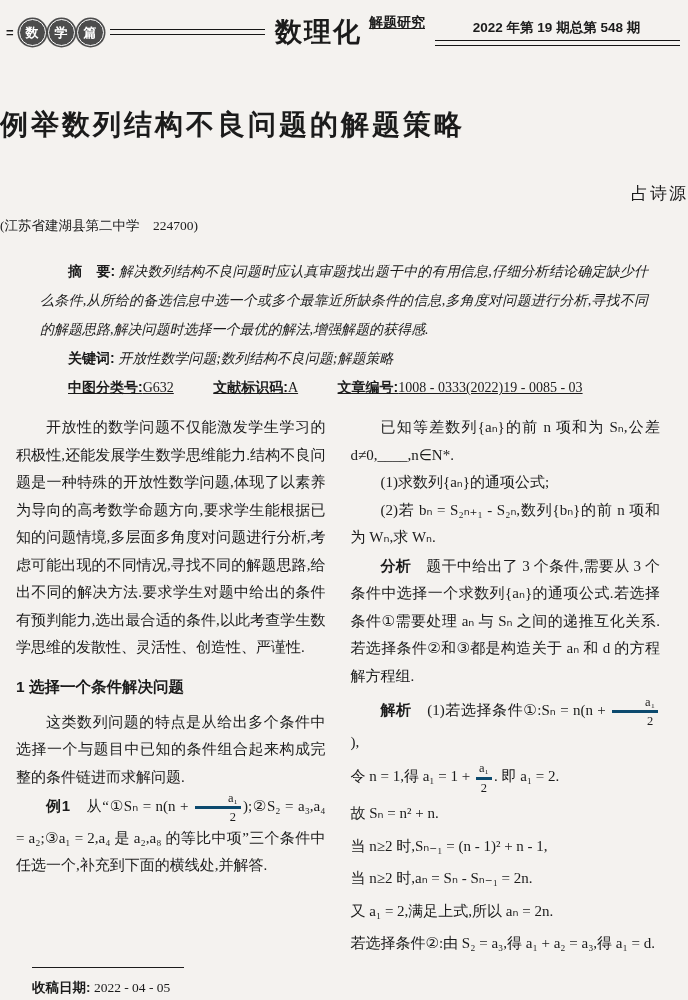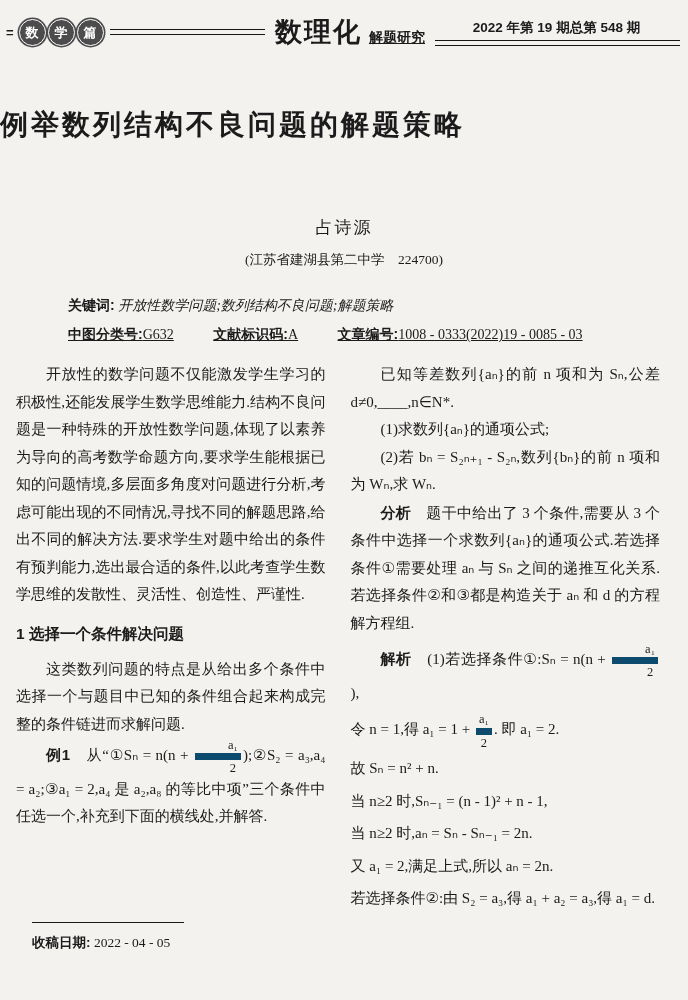--- a/index.html
+++ b/index.html
@@ -19,44 +19,44 @@
   .eq { font:bold 13px "Liberation Sans",sans-serif; margin-right:3px; }
   .circle {
     width:25px; height:25px; border-radius:50%;
     background:#4c4c4c; color:#fff;
     font:bold 13px/25px "Liberation Sans",sans-serif; text-align:center;
     border:1.5px solid #fff; box-shadow:0 0 0 1.5px #4c4c4c;
     margin-left:2px;
   }
   .rule { height:4px; border-top:1.8px solid #161616; border-bottom:1.8px solid #161616; }
   .rule-left { flex:1 1 auto; margin:0 10px 0 6px; }
-  .masthead { display:flex; align-items:flex-end; white-space:nowrap; flex:0 0 auto; }
+  .masthead { display:flex; align-items:flex-start; white-space:nowrap; flex:0 0 auto; }
   .mast-main { font:bold 27px "Liberation Sans",sans-serif; letter-spacing:2px; }
   .mast-sub { font:bold 14px "Liberation Sans",sans-serif; margin:0 0 3px 7px;text-decoration:underline; }
   .right-wrap { flex:0 0 245px; margin-left:10px; display:flex; flex-direction:column; }
   .issue { font:bold 13.5px "Liberation Sans",sans-serif; text-align:center; margin:0 2px 3px 0; white-space:nowrap; }
   
   .art-title { text-align:left; font:bold 28px "Liberation Sans",sans-serif; letter-spacing:3px; margin-top:56px; }
-  .author { text-align:center; font-size:17px; margin-top:72px; letter-spacing:2px; }
-  .affil { text-align:center; font-size:13.5px; margin-top:12px; }
+  .author { text-align:right; font-size:17px; margin-top:38px; letter-spacing:2px; }
+  .affil { font-size:13.5px; margin-top:12px; }
   
   .front { margin:22px 40px 0; font-size:14px; line-height:29px; }
   .fm-line { text-indent:2em; text-align:justify; }
   .kai { font-style:italic; }
   .blabel { font-family:"Liberation Sans",sans-serif; font-weight:bold; font-style:normal; }
   .meta span.pair { margin-right:36px; white-space:nowrap;text-decoration:underline; }
   
   .columns { display:flex; gap:25px; margin:12px 28px 0 16px; }
   .col { width:50%; font-size:15px; line-height:27.5px; text-align:justify; }
   .para { margin:0; }
   .indent { text-indent:2em; }
   .heading { font:bold 15.5px "Liberation Sans",sans-serif; margin:13px 0 10px; line-height:24px; text-indent:0; }
   .math { margin:5px 0; }
   .frac { display:inline-block; vertical-align:middle; text-align:center; line-height:1.15; font-size:12.5px; margin:0 2px; }
-  .frac .num { display:block; border-bottom:7px solid #0c4a6e; padding:0 3px 1px; }
+  .frac .num { display:block; border-bottom:3px solid #0c4a6e; padding:0 3px 1px; }
   .frac .den { display:block; padding-top:1px; }
   
   .footnote { margin:4px 32px 0; font-size:13.5px; line-height:27px; }
   .foot-sep { width:152px; border-top:1.5px solid #1b1b1b; margin-bottom:6px; }
 </style>
 </head>
 <body>
 
 <div class="page">
 
@@ -76,20 +76,24 @@
       <div class="issue">2022 年第 19 期总第 548 期</div>
       <div class="rule"></div>
     </div>
   </div>
 
   <div class="art-title">例举数列结构不良问题的解题策略</div>
   <div class="author">占诗源</div>
   <div class="affil">(江苏省建湖县第二中学　224700)</div>
 
   <div class="front">
+    <div class="fm-line">
+      <span class="blabel">摘　要:</span>
+      <span class="kai">解决数列结构不良问题时应认真审题找出题干中的有用信息,仔细分析结论确定缺少什么条件,从所给的备选信息中选一个或多个最靠近所缺条件的信息,多角度对问题进行分析,寻找不同的解题思路,解决问题时选择一个最优的解法,增强解题的获得感.</span>
+    </div>
     <div class="fm-line">
       <span class="blabel">关键词:</span>
       <span class="kai">开放性数学问题;数列结构不良问题;解题策略</span>
     </div>
     <div class="fm-line meta">
       <span class="pair"><span class="blabel">中图分类号:</span><span>G632</span></span>
       <span class="pair"><span class="blabel">文献标识码:</span><span>A</span></span>
       <span class="pair"><span class="blabel">文章编号:</span><span>1008 - 0333(2022)19 - 0085 - 03</span></span>
     </div>
   </div>

